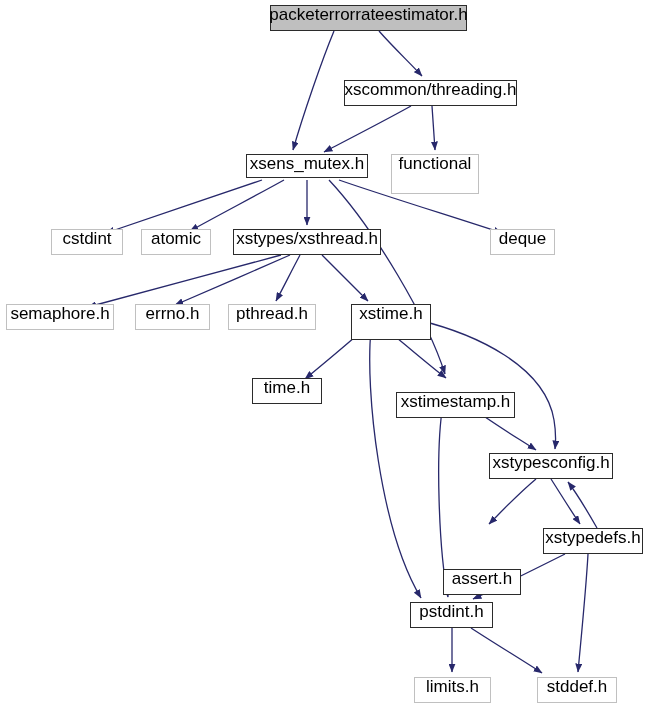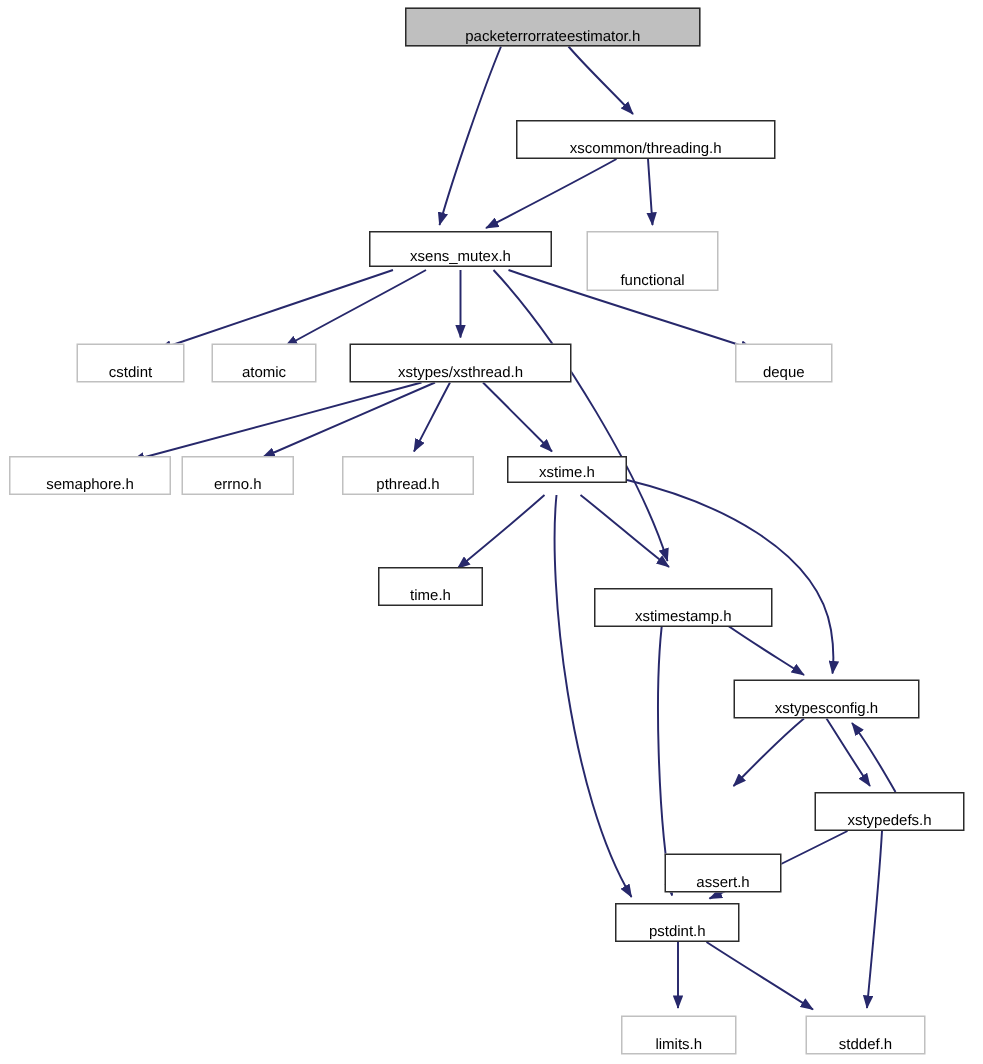--- a/index.html
+++ b/index.html
@@ -21,25 +21,25 @@
     left: 0;
     top: 0;
     width: 655px;
     height: 709px;
     pointer-events: none;
   }
   .node {
     position: absolute;
     box-sizing: border-box;
     display: flex;
-    align-items: flex-end;
+    align-items: flex-start;
     justify-content: center;
     background: #ffffff;
     border: 1px solid #c0c0c0;
-    font-size: 10px;
+    font-size: 17px;
     color: #000000;
     white-space: nowrap;
     line-height: 1;
     z-index: 2;
   }
   .node.strong {
     border: 1.6px solid #2b2b2b;
   }
   .node.root {
     background: #bfbfbf;
@@ -110,27 +110,27 @@
       </div>
       <div class="node strong" style="left: 233px; top: 229px; width: 148px; height: 26px;">
         <span class="node-label">xstypes/xsthread.h</span>
       </div>
       <div class="node" style="left: 490px; top: 229px; width: 65px; height: 26px;">
         <span class="node-label">deque</span>
       </div>
       <div class="node" style="left: 6px; top: 304px; width: 108px; height: 26px;">
         <span class="node-label">semaphore.h</span>
       </div>
-      <div class="node" style="left: 121px; top: 304px; width: 75px; height: 26px;">
+      <div class="node" style="left: 135px; top: 304px; width: 75px; height: 26px;">
         <span class="node-label">errno.h</span>
       </div>
       <div class="node" style="left: 228px; top: 304px; width: 88px; height: 26px;">
         <span class="node-label">pthread.h</span>
       </div>
-      <div class="node strong" style="left: 338px; top: 304px; width: 80px; height: 18px;">
+      <div class="node strong" style="left: 351px; top: 304px; width: 80px; height: 36px;">
         <span class="node-label">xstime.h</span>
       </div>
       <div class="node strong" style="left: 252px; top: 378px; width: 70px; height: 26px;">
         <span class="node-label">time.h</span>
       </div>
       <div class="node strong" style="left: 396px; top: 392px; width: 119px; height: 26px;">
         <span class="node-label">xstimestamp.h</span>
       </div>
       <div class="node strong" style="left: 489px; top: 453px; width: 124px; height: 26px;">
         <span class="node-label">xstypesconfig.h</span>

